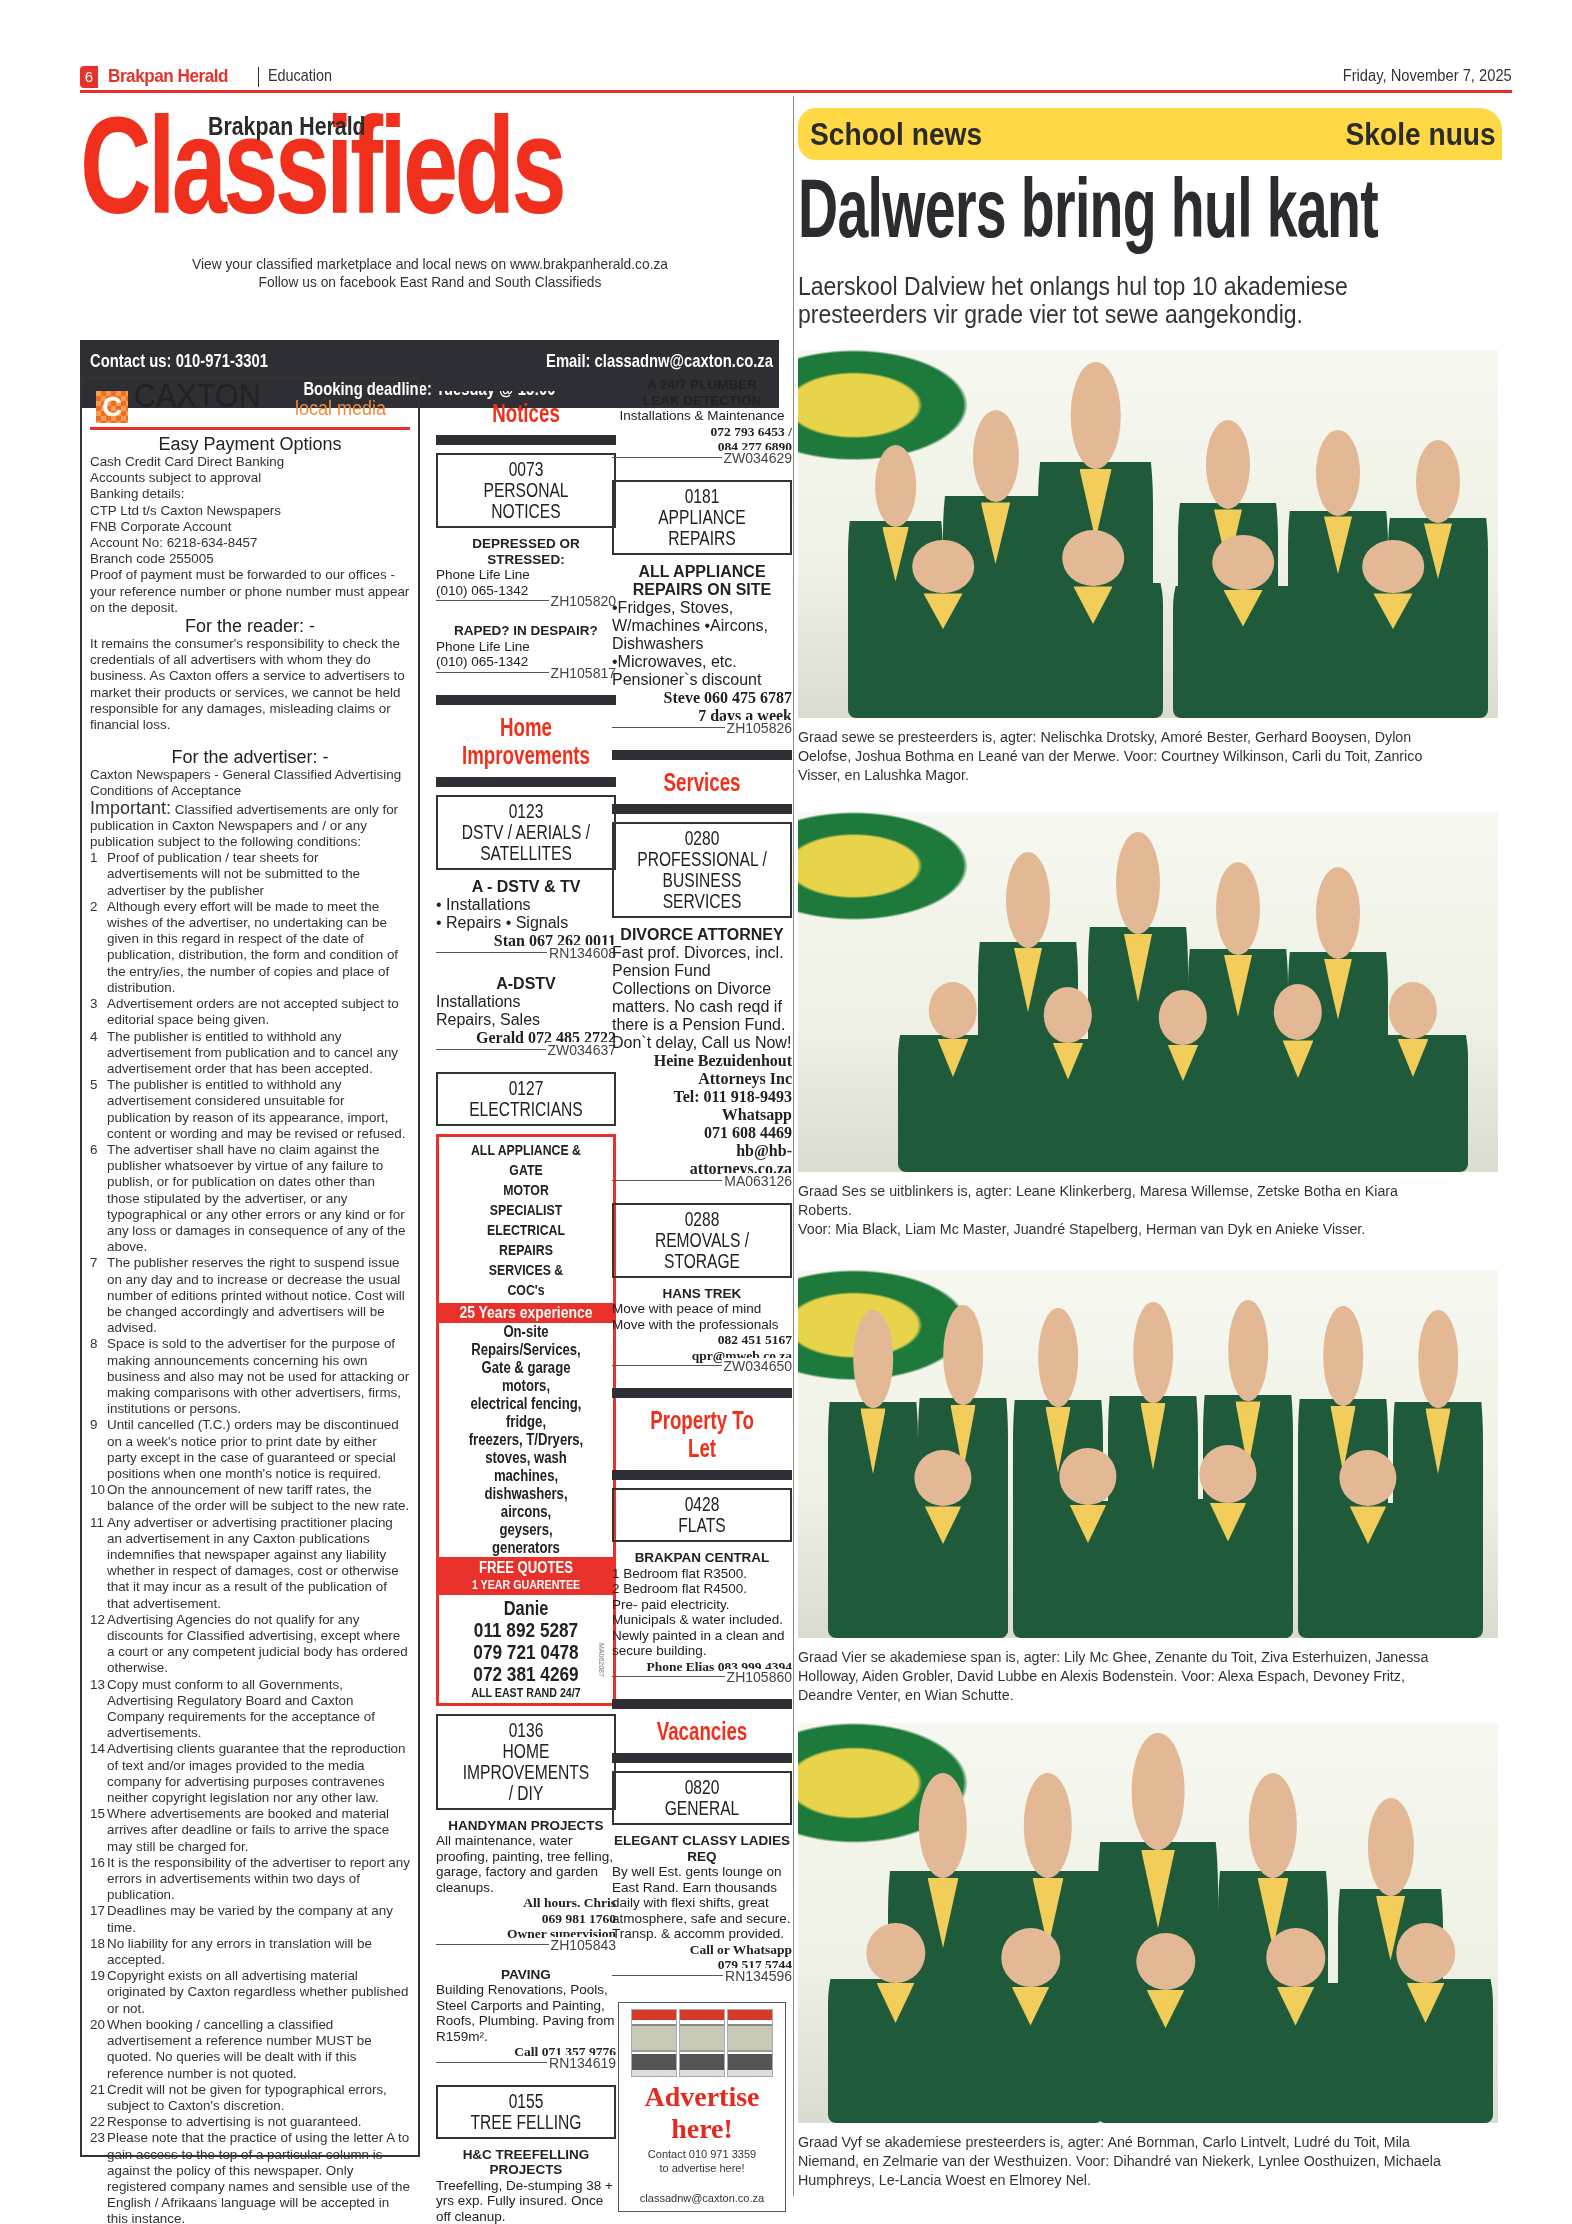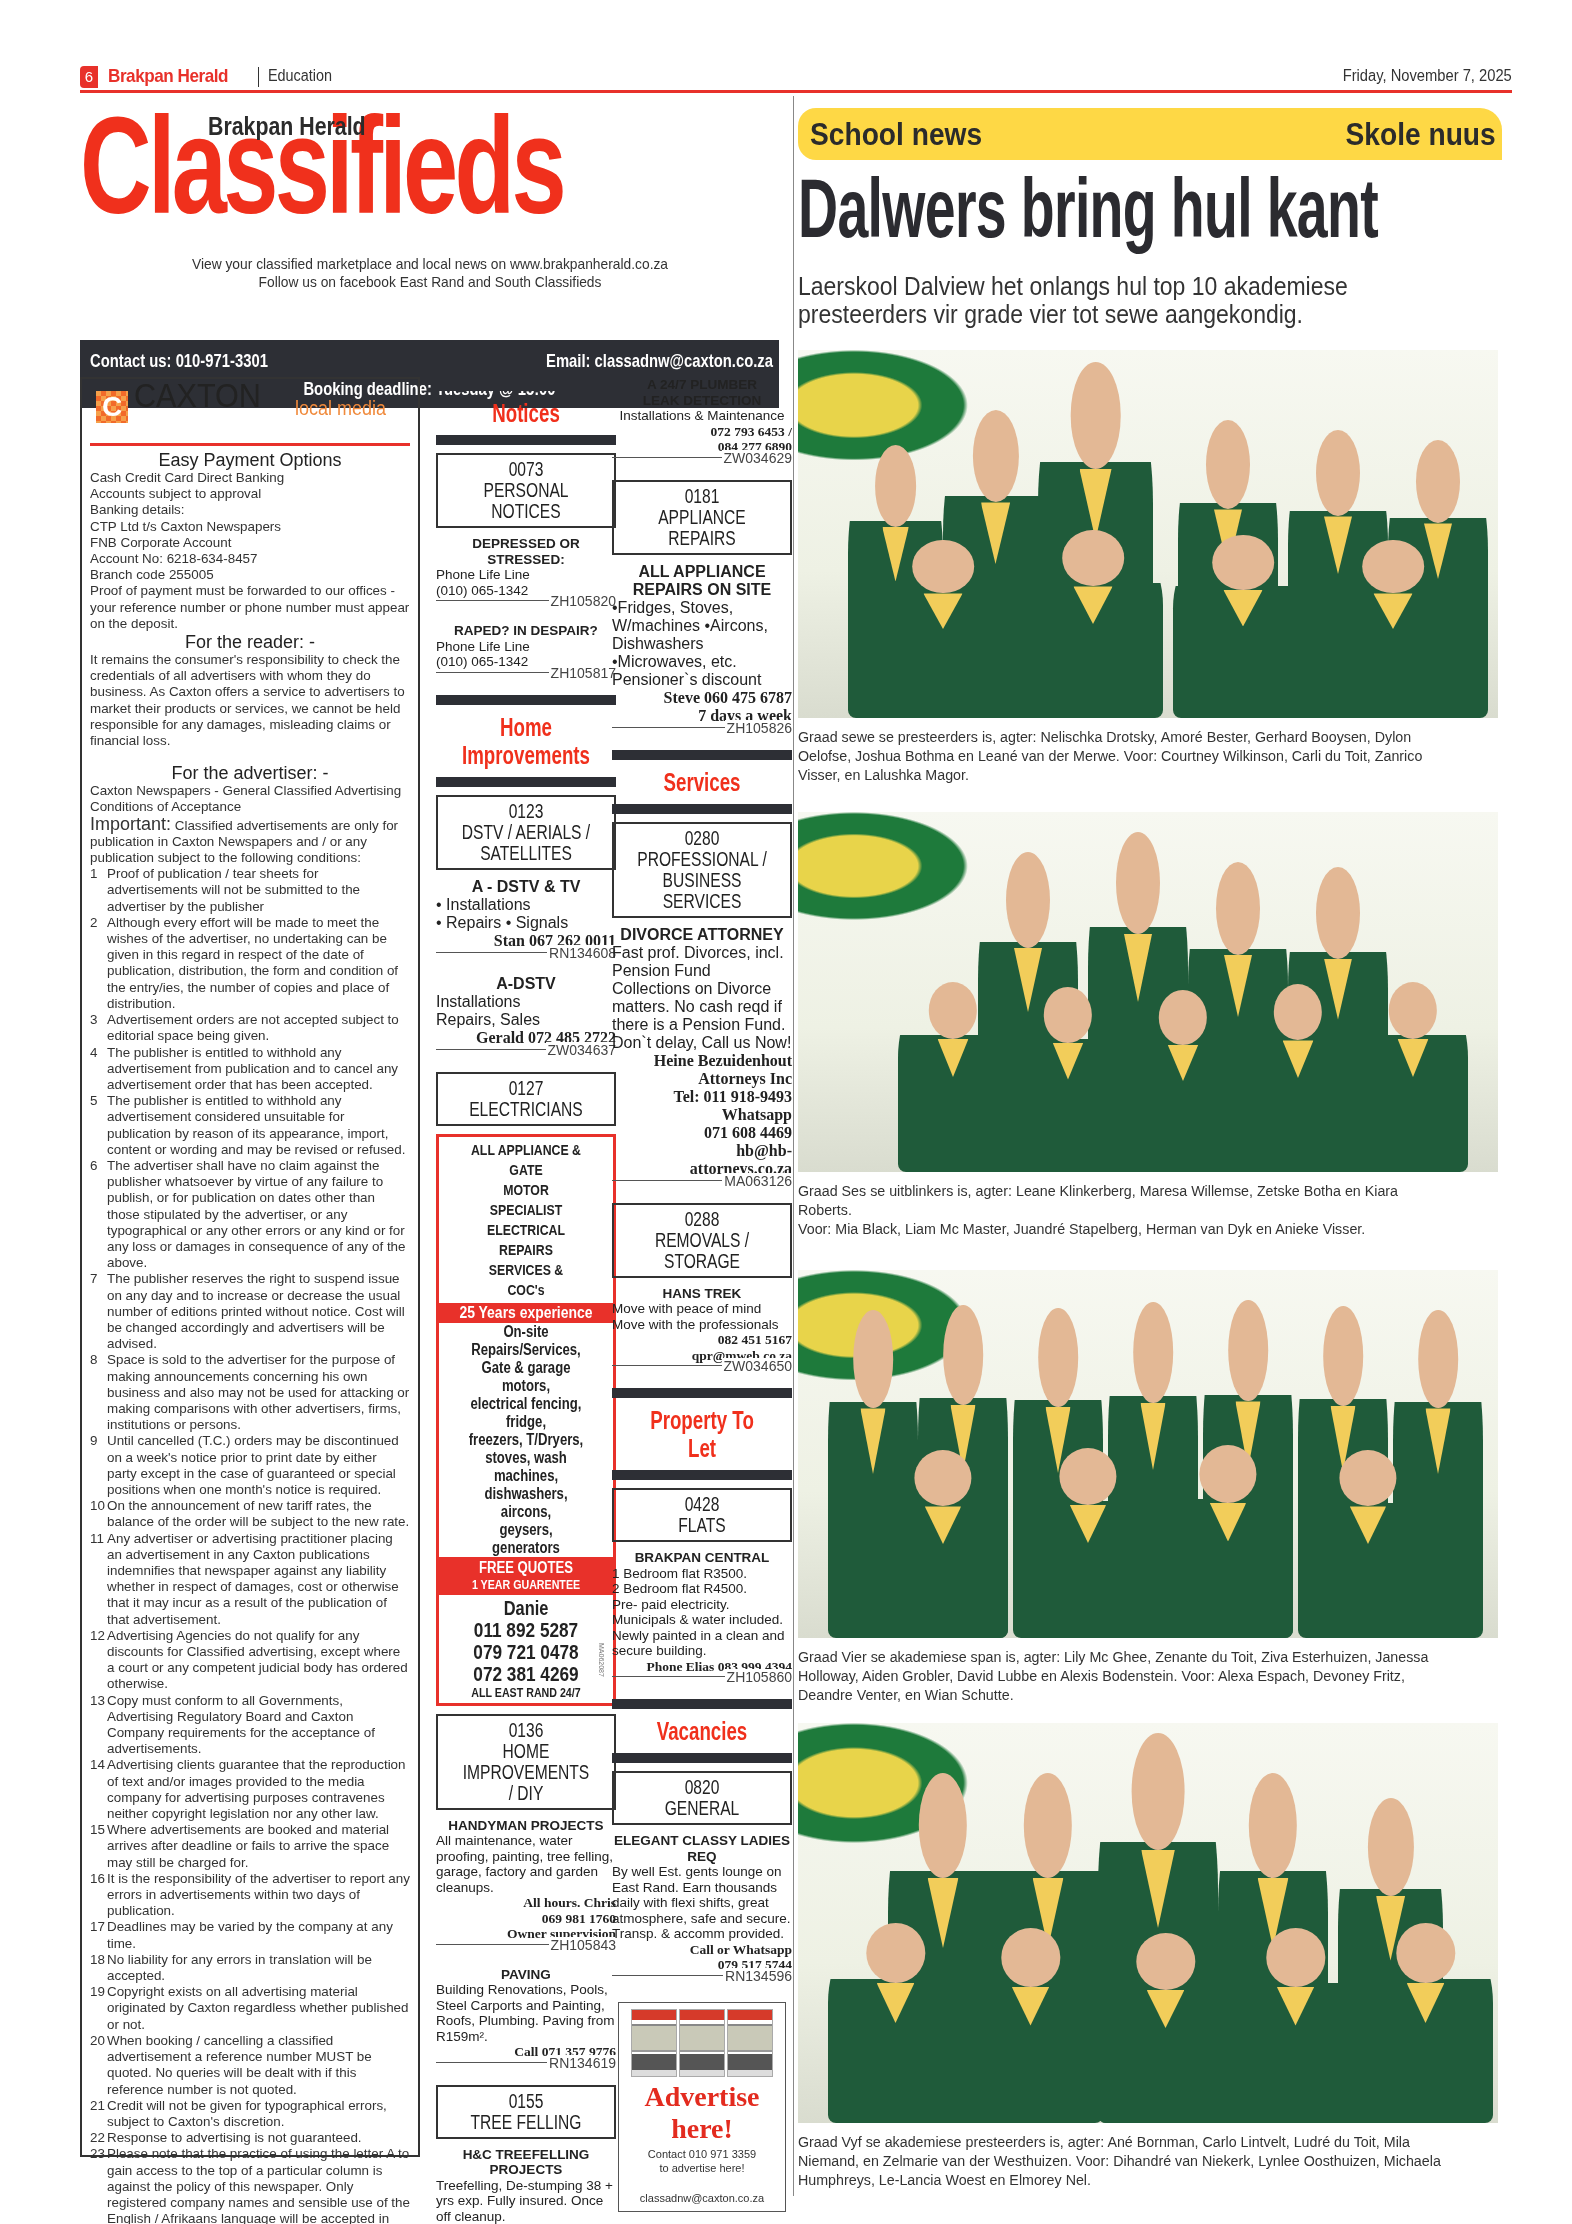--- a/index.html
+++ b/index.html
@@ -21,21 +21,21 @@
   .mast-big { position: absolute; left: 0; top: -18px; font-family: "Liberation Sans", sans-serif; font-weight: bold; color: #f0301c; font-size: 160px; line-height: 160px; letter-spacing: -6px; transform: scaleX(0.62) scaleY(0.86); transform-origin: left top; white-space: nowrap; }
   .mast-small { position: absolute; left: 128px; top: -4px; font-weight: bold; color: #2b2b2b; font-size: 26px; transform: scaleX(0.82); transform-origin: left; background: transparent; }
   .mast-sub { position: absolute; left: 80px; top: 255px; width: 700px; text-align: center; font-size: 15px; color: #333; line-height: 18px; transform: scaleX(0.92); }
   .contact-bar { position: absolute; left: 80px; top: 300px; width: 699px; height: 68px; background: #2d2f35; color: #fff; font-weight: bold; margin-top: 40px; }
   .contact-bar .c1 { position: absolute; left: 10px; top: 10px; font-size: 19px; transform: scaleX(0.78); transform-origin: left; }
   .contact-bar .c2 { position: absolute; right: 6px; top: 10px; font-size: 19px; transform: scaleX(0.78); transform-origin: right; }
   .contact-bar .c3 { position: absolute; left: 0; width: 100%; top: 38px; text-align: center; font-size: 19px; transform: scaleX(0.78); }
 
   
   .terms { position: absolute; left: 80px; top: 377px; width: 340px; height: 1780px; border: 2px solid #333; padding: 8px 8px; font-size: 13.4px; line-height: 16.2px; color: #333; }
-  .cax-logo { position: relative; height: 36px; margin-bottom: 20px; }
+  .cax-logo { position: relative; height: 36px; margin-bottom: 4px; }
   .cax-sq { position: absolute; left: 6px; top: 4px; width: 32px; height: 32px; background: repeating-conic-gradient(#f26a2a 0 25%, #f5a04a 0 50%) 0 0/10px 10px; }
   .cax-sq::after { content: "C"; position: absolute; left: 0; top: 0; width: 32px; height: 32px; color: #fff; font-weight: bold; font-size: 28px; line-height: 32px; text-align: center; }
   .cax-name { position: absolute; left: 44px; top: 0; font-size: 34px; color: #222; letter-spacing: 0px; transform: scaleX(0.9); transform-origin: left; }
   .cax-local { position: absolute; left: 205px; top: 13px; font-size: 20px; color: #f08a3c; transform: scaleX(0.9); transform-origin: left; }
   .cax-line { height: 3px; background: #e8312a; margin: 2px 0 4px 0; }
   .terms h3 { text-align: center; font-weight: normal; font-size: 18px; line-height: 20px; color: #222; }
   .terms p { margin: 0; }
   .terms .important-lbl { font-size: 18px; }
   .terms ol { list-style: none; }
   .terms ol li { position: relative; padding-left: 17px; }

